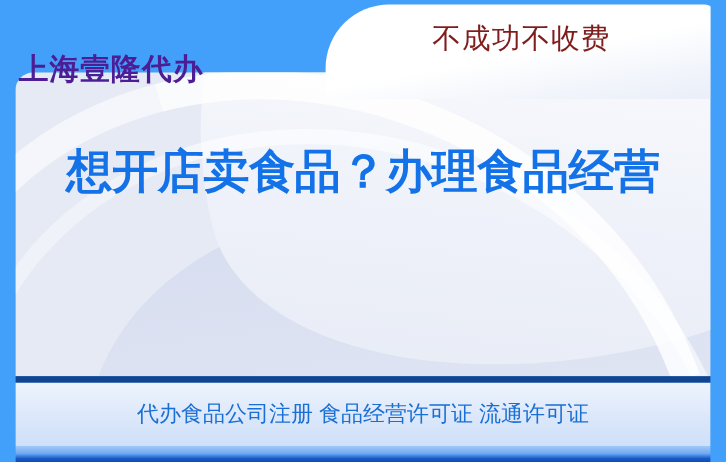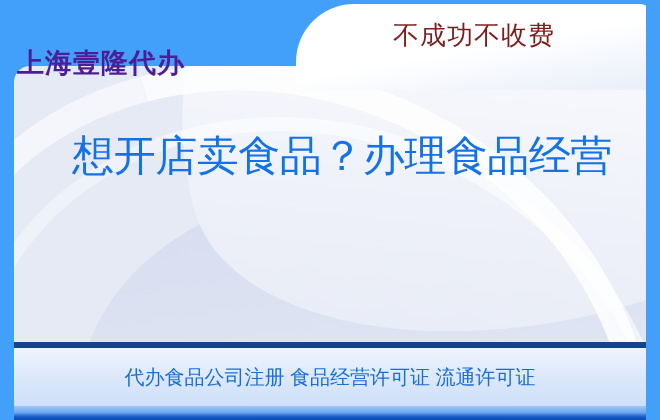--- a/index.html
+++ b/index.html
@@ -136,29 +136,29 @@
     width: 760px;
     height: 520px;
     border-radius: 50%;
     background: linear-gradient(160deg, rgba(196,206,232,0.55) 0%, rgba(214,222,242,0.25) 50%, rgba(230,234,245,0) 78%);
     transform: rotate(12deg);
     z-index: 1;
   }
 
   .headline {
     position: absolute;
-    left: 12px;
+    left: 0;
     top: 62px;
     width: 632px;
     z-index: 8;
     text-align: center;
     color: #1372e8;
     font-size: 42px;
     line-height: 56px;
-    font-weight: 400;
+    font-weight: 700;
     letter-spacing: 0px;
   }
   .headline .hl-line {
     display: block;
     white-space: nowrap;
   }
   .headline .hl-line-1 {
     font-size: 42px;
     letter-spacing: -0.5px;
   }

